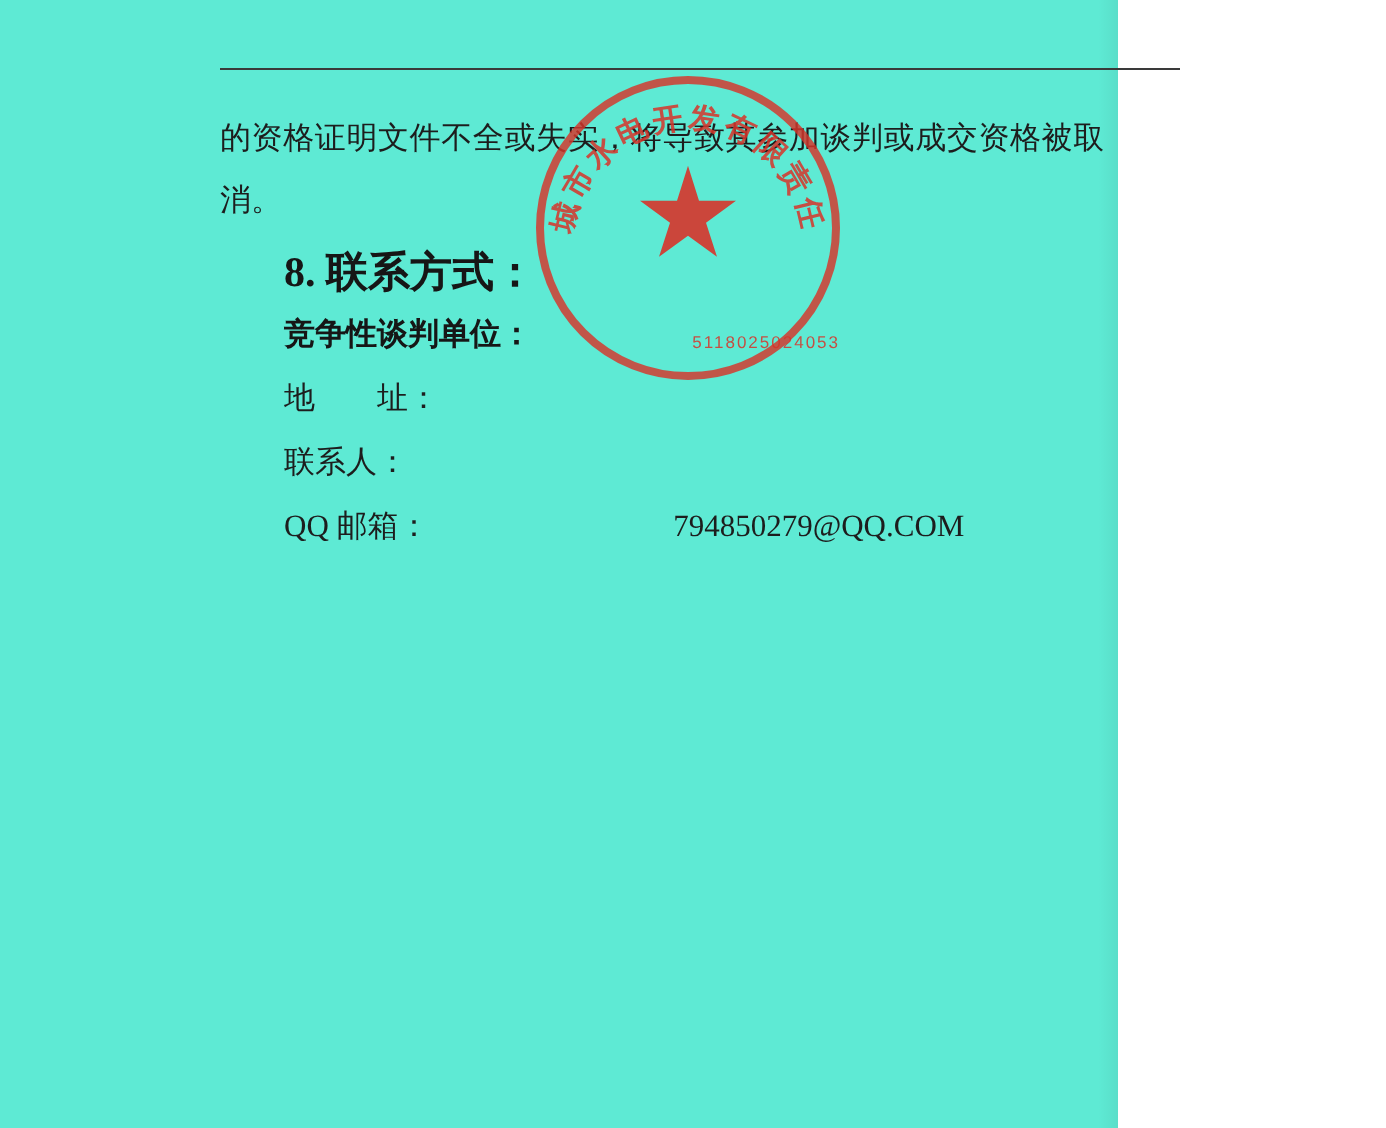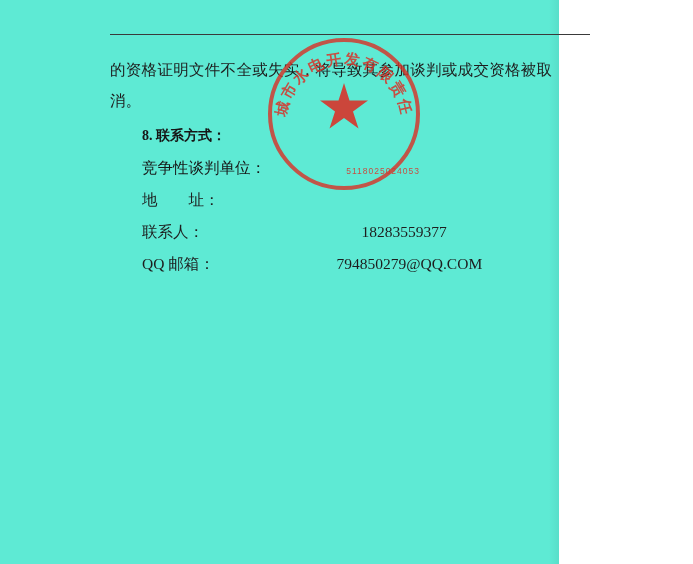--- a/index.html
+++ b/index.html
@@ -52,33 +52,33 @@
     margin: 0;
     color: #1d1d1d;
   }
   .para-2 {
     font-size: 15.5px;
     line-height: 31px;
     margin: 0 0 4px 0;
     color: #1d1d1d;
   }
   .section-head {
-    font-size: 14px;
+    font-size: 21px;
     line-height: 32px;
     margin: 2px 0 0 0;
     padding-left: 32px;
     font-weight: bold;
     color: #161616;
   }
   .sub-head {
     font-size: 15.5px;
     line-height: 32px;
     margin: 0;
     padding-left: 32px;
-    font-weight: normal;
+    font-weight: bold;
     color: #161616;
   }
   .field-row {
     display: flex;
     font-size: 15.5px;
     line-height: 32px;
     padding-left: 32px;
     color: #1d1d1d;
     text-align: center;
   }
@@ -163,21 +163,20 @@
 
     <div class="field-row">
       <span class="field-label">地　　址：</span>
     </div>
 
     <div class="field-row">
     </div>
 
     <div class="field-row">
       <span class="field-label">联系人：</span>
-      <span class="field-value">18283559377</span>
     </div>
 
     <div class="field-row">
       <span class="field-label">QQ 邮箱：</span>
       <span class="field-value">794850279@QQ.COM</span>
     </div>
 
   </div>
 
   <div class="seal">

